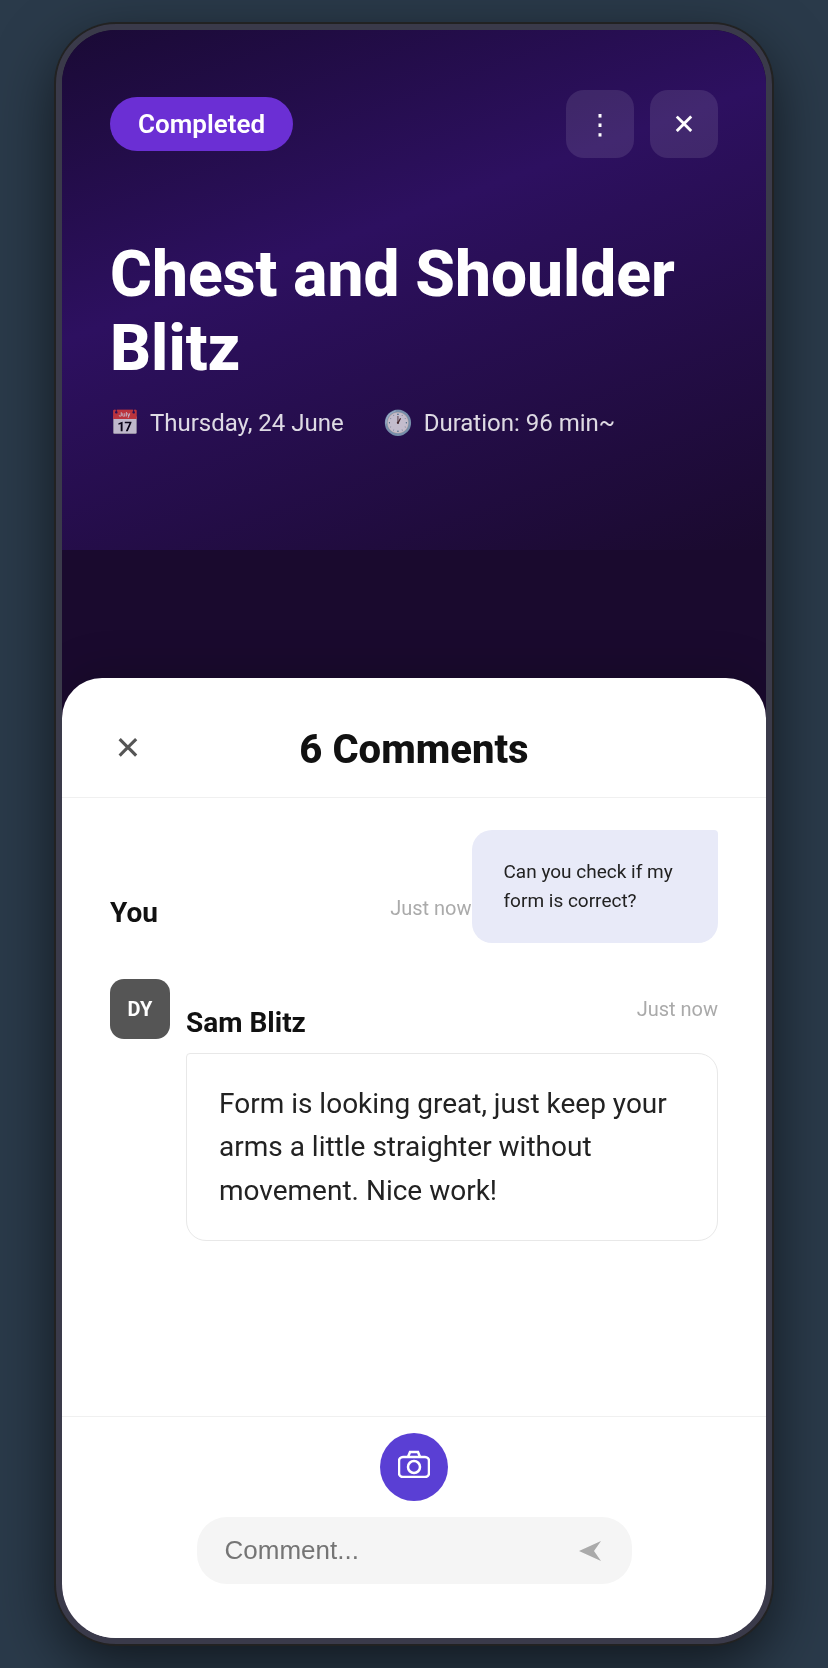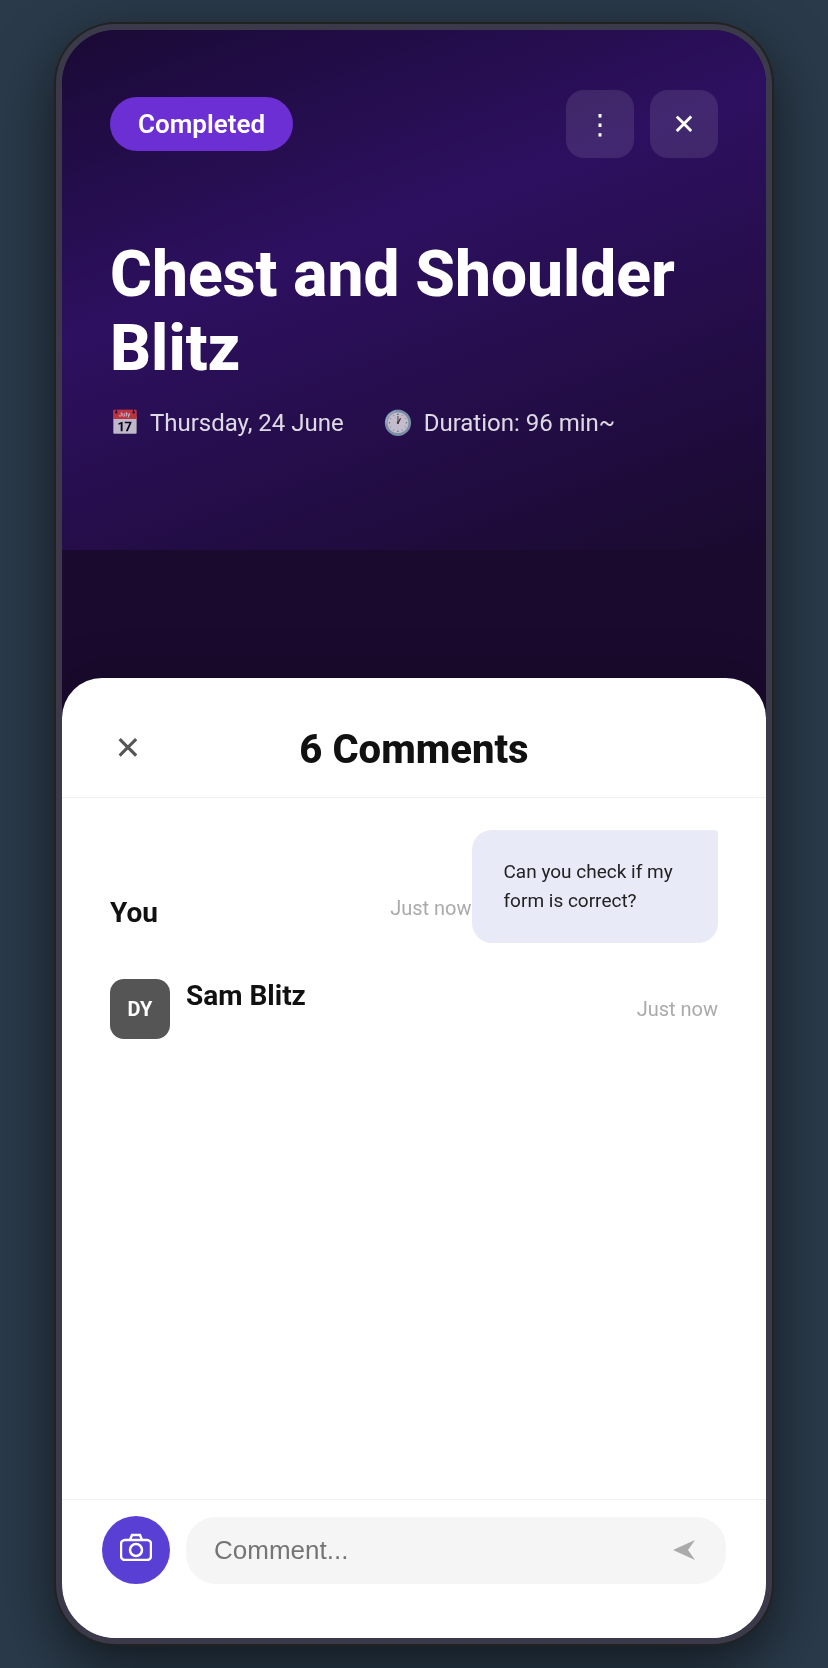--- a/index.html
+++ b/index.html
@@ -226,21 +226,21 @@
 
     .comment-meta {
       display: flex;
       justify-content: space-between;
       align-items: center;
       margin-bottom: 14px;
     }
 
     .comment-author {
       display: flex;
-      align-items: flex-start;
+      align-items: flex-end;
       gap: 16px;
     }
 
     .avatar {
       width: 60px;
       height: 60px;
       background: #555;
       border-radius: 14px;
       display: flex;
       align-items: center;
@@ -295,20 +295,21 @@
       margin-bottom: 14px;
     }
 
     
     .comment-input-bar {
       padding: 16px 40px 24px;
       display: flex;
       align-items: center;
       gap: 16px;
       border-top: 1px solid #f0f0f0;
+      flex-direction: column;
     }
 
     .input-avatar {
       width: 68px;
       height: 68px;
       background: #5a3fd4;
       border-radius: 50%;
       display: flex;
       align-items: center;
       justify-content: center;
@@ -416,20 +417,23 @@
       </div>
 
       <div class="comment-item">
         <div class="comment-meta">
           <div class="comment-author">
             <div class="avatar">DY</div>
             <span class="author-name">Sam Blitz</span>
           </div>
           <span class="comment-time">Just now</span>
         </div>
+        <div class="comment-bubble-other">
+          Form is looking great, just keep your arms a little straighter without movement. Nice work!
+        </div>
       </div>
 
     </div>
 
     <div class="comment-input-bar">
       <div class="input-avatar">
         <span class="input-avatar-icon">
           <svg width="32" height="28" viewBox="0 0 32 28" fill="none">
             <rect x="1" y="7" width="30" height="20" rx="4" stroke="white" stroke-width="2.5" fill="none"></rect>
             <circle cx="16" cy="17" r="6" stroke="white" stroke-width="2.5" fill="none"></circle>

